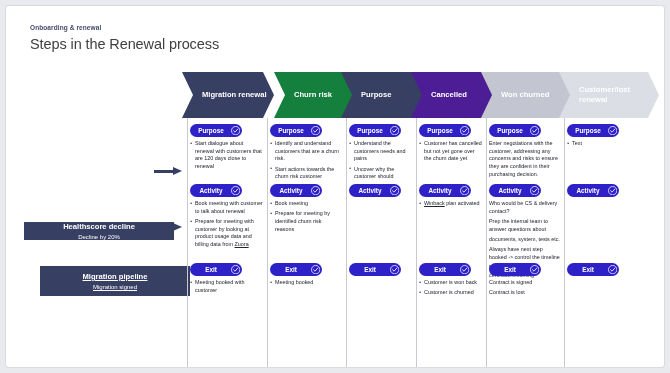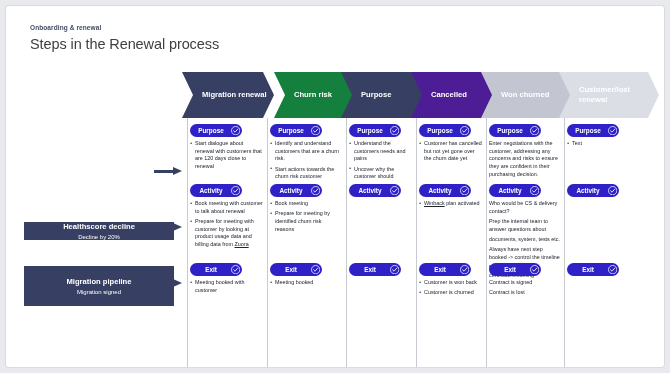--- a/index.html
+++ b/index.html
@@ -62,21 +62,21 @@
   }
   .lane-label .t2 {
     font-size: 6px;
     font-weight: normal;
     margin-top: 2px;
   }
 
   #hdr-left  { left: 18px; top: 68px;  width: 150px; height: 42px; }
   #trg-1     { left: 18px; top: 148px; width: 150px; height: 34px; }
   #trg-2     { left: 18px; top: 204px; width: 150px; height: 18px; margin-top: 12px; }
-  #trg-3     { left: 18px; top: 260px; width: 150px; height: 40px; }
+  #trg-3     { left: 34px; top: 260px; width: 150px; height: 30px; text-decoration: underline; }
 
   
   .arrow {
     position: absolute;
     height: 9px;
     width: 28px;
     left: 148px;
   }
   .arrow .shaft {
     position: absolute;

